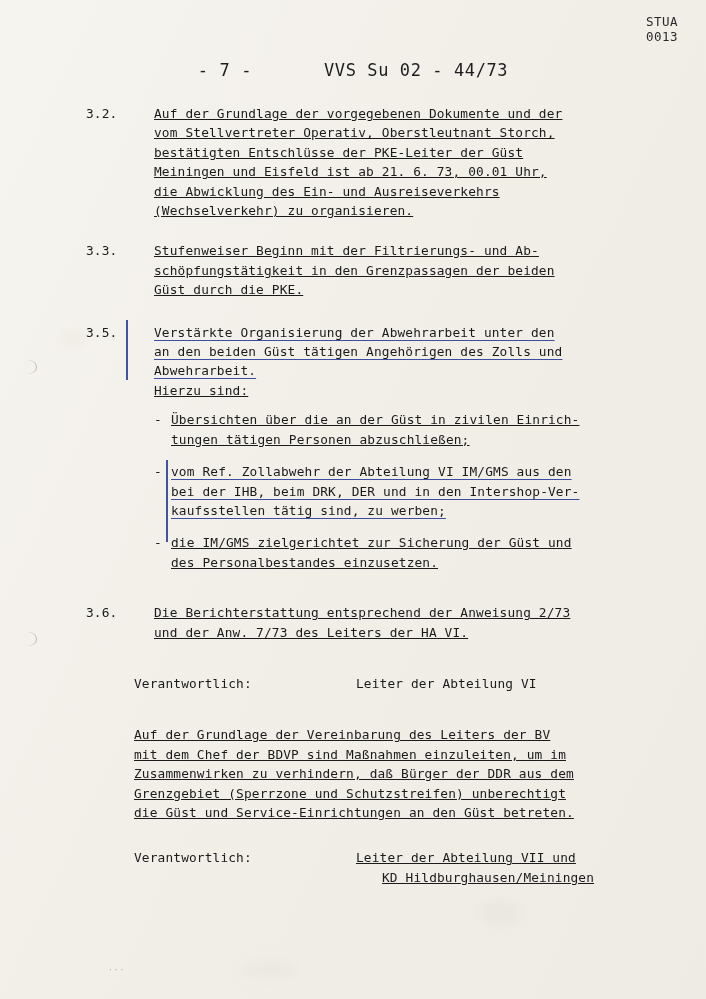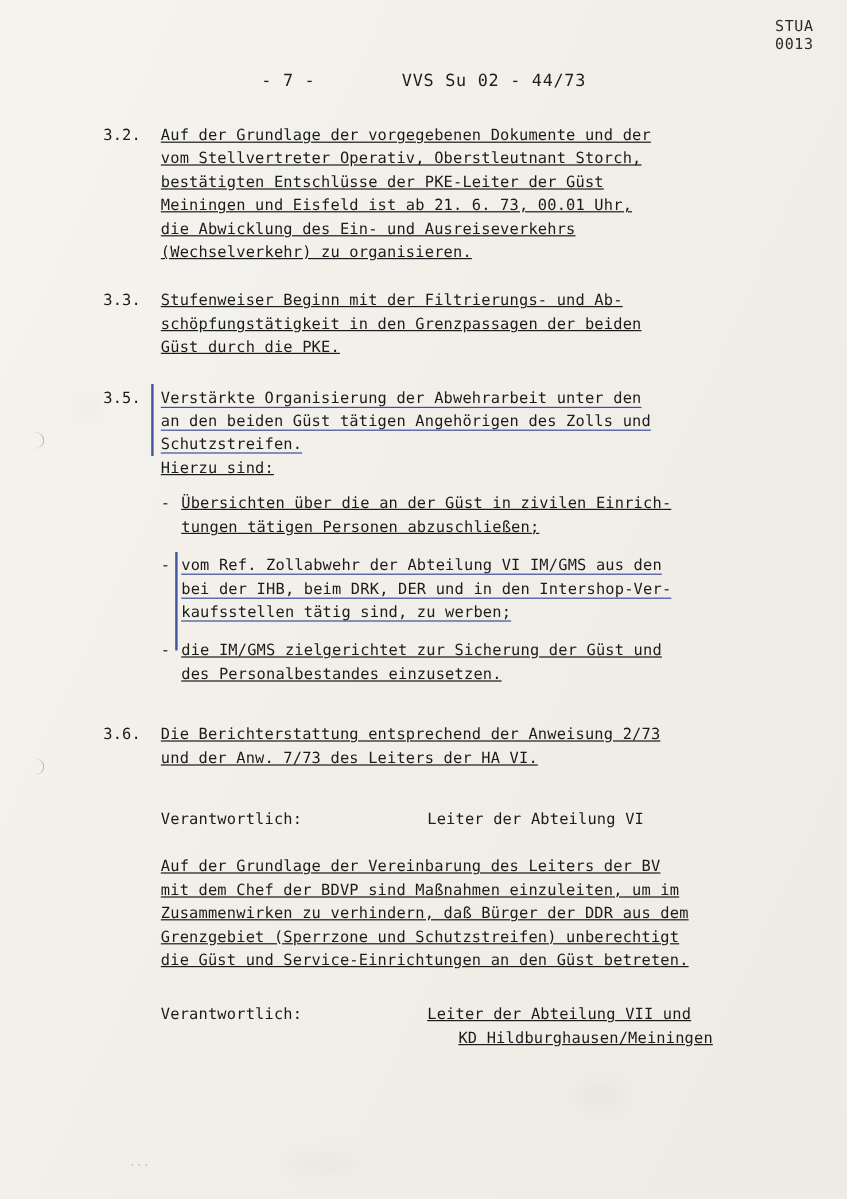--- a/index.html
+++ b/index.html
@@ -36,39 +36,40 @@
     letter-spacing: 0.5px;
     color: #2a2a2a;
     text-align: right;
   }
   .pagehead {
     position: absolute;
     top: 60px;
     left: 0;
     width: 100%;
     text-align: center;
-    font-size: 14px;
+    font-size: 17px;
     letter-spacing: 0.6px;
     color: #1d1d1d;
   }
   .pagehead .num {
     margin-right: 72px;
   }
   .body {
     position: absolute;
     top: 104px;
     left: 86px;
     width: 566px;
     font-size: 12.8px;
     line-height: 19.4px;
     letter-spacing: 0.15px;
   }
   .para {
     display: flex;
     margin-bottom: 15px;
+    gap: 20px;
   }
   .para .no {
     width: 48px;
     flex: 0 0 48px;
     white-space: nowrap;
   }
   .para .txt {
     flex: 1 1 auto;
   }
   .line { white-space: pre-wrap; text-decoration: underline; }
@@ -105,21 +106,21 @@
   }
   .sig-row {
     display: flex;
     margin-bottom: 4px;
   }
   .sig-row .label {
     width: 222px;
     flex: 0 0 222px;
   }
   .closing {
-    margin-top: 20px;
+    margin-top: 32px;
     margin-left: 48px;
   }
   .punch {
     position: absolute;
     left: 14px;
     width: 22px;
     height: 14px;
     border-right: 1.2px solid rgba(120,115,105,0.45);
     border-radius: 0 40% 40% 0 / 0 50% 50% 0;
   }
@@ -176,21 +177,21 @@
       </div>
     </div>
 
 
     <div class="para" style="margin-top:23px; position:relative;">
       <div class="mark-vert" style="left:40px; top:-3px; height:60px;"></div>
       <div class="no">3.5.</div>
       <div class="txt">
         <div class="line blue-u">Verstärkte Organisierung der Abwehrarbeit unter den</div>
         <div class="line blue-u">an den beiden Güst tätigen Angehörigen des Zolls und</div>
-        <div class="line blue-u">Schutzstreifen.</div>
+        <div class="line blue-u">Abwehrarbeit.</div>
         <div class="line">Hierzu sind:</div>
 
         <div class="bullets">
           <div class="bullet">
             <div class="dash">-</div>
             <div class="btxt">
               <div class="line">Übersichten über die an der Güst in zivilen Einrich-</div>
               <div class="line">tungen tätigen Personen abzuschließen;</div>
             </div>
           </div>

